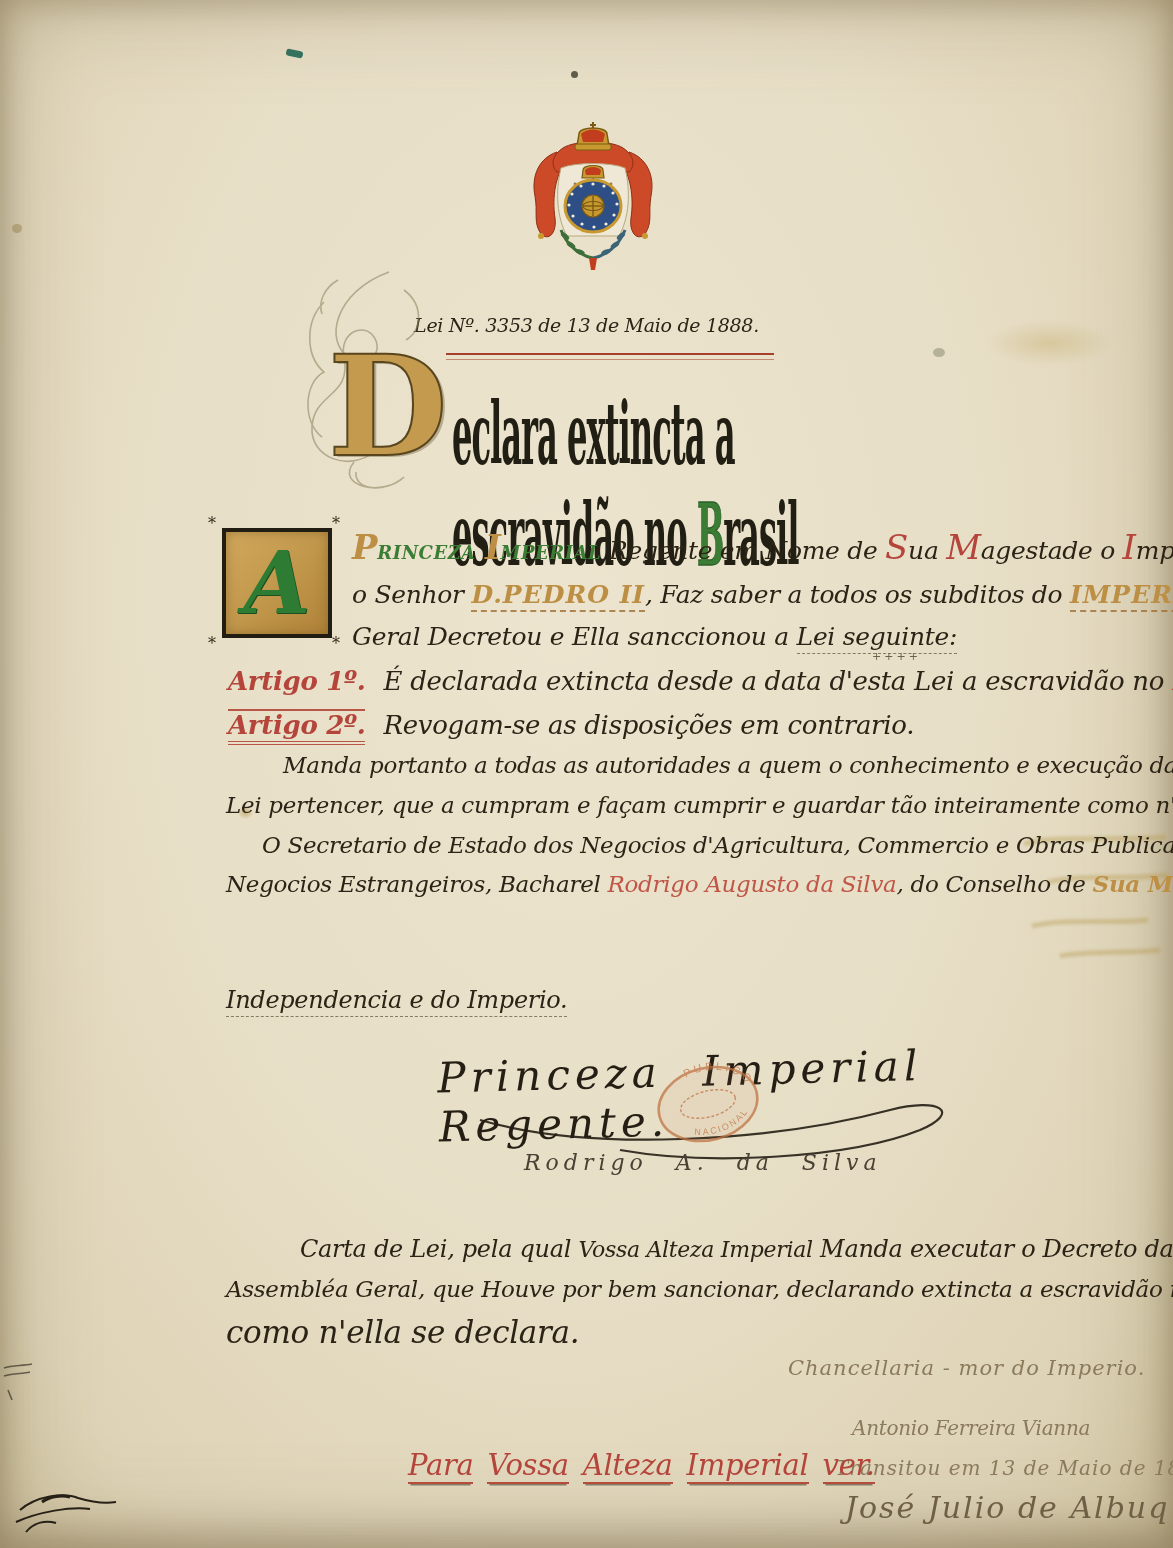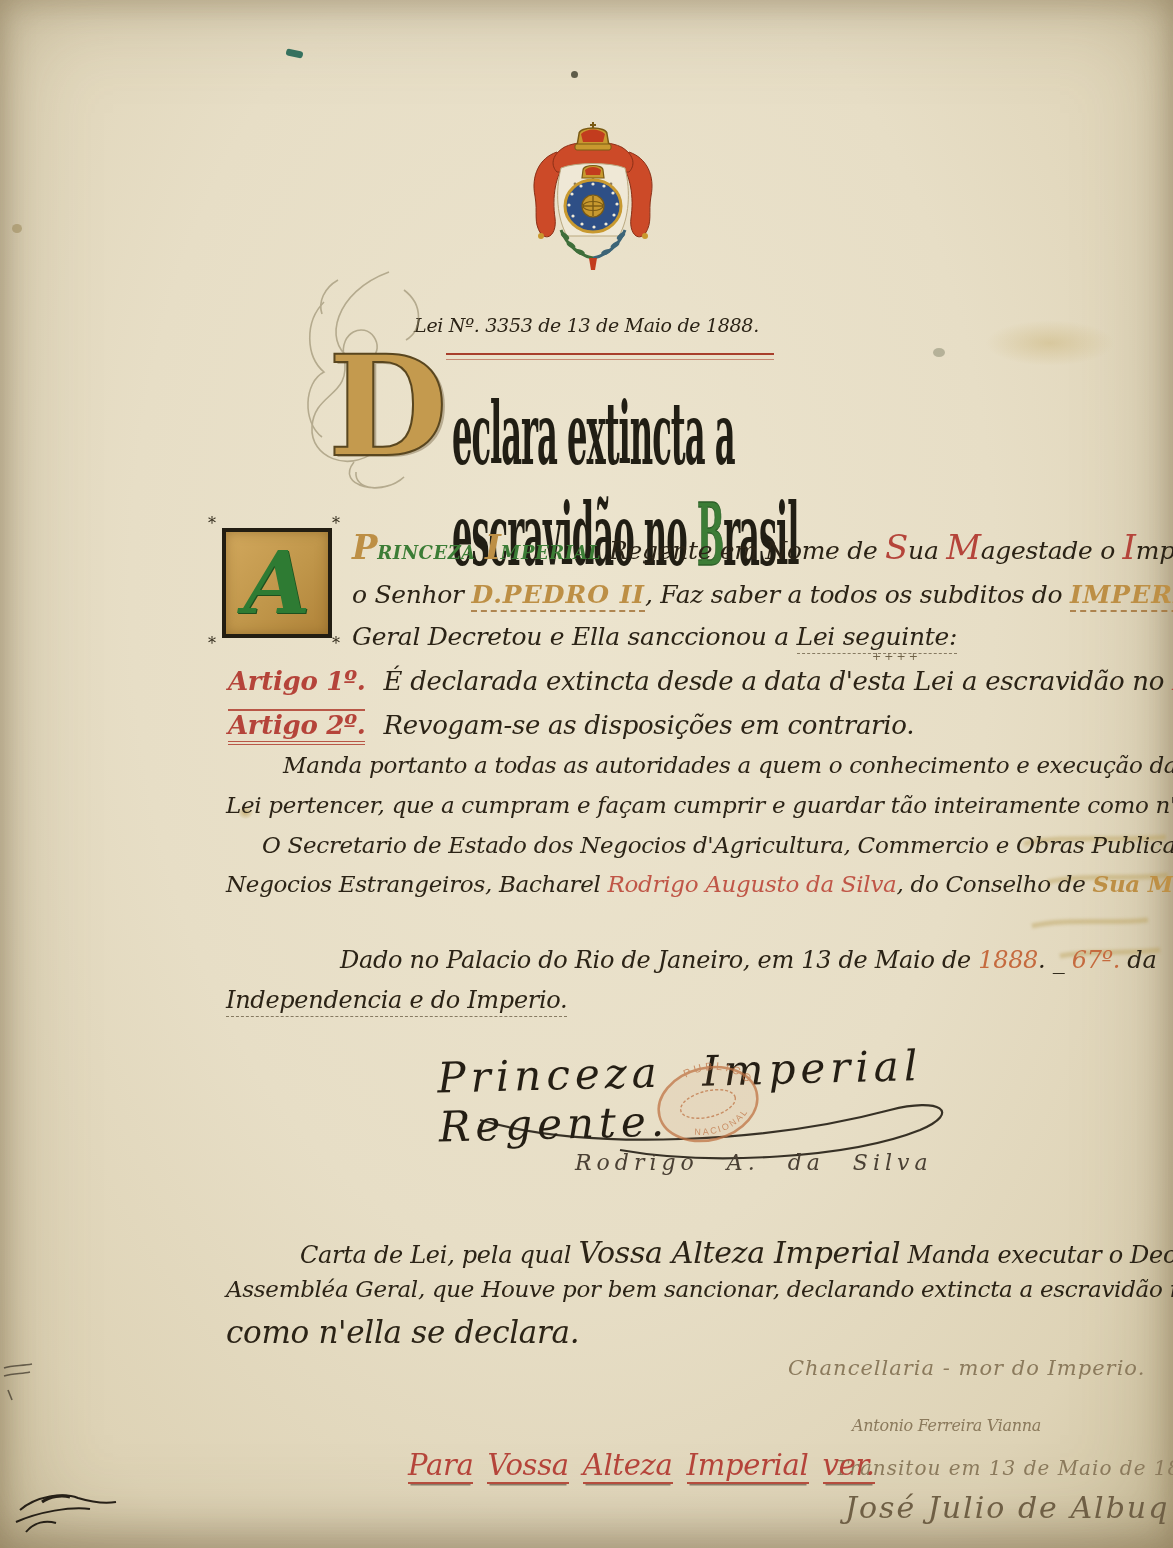--- a/index.html
+++ b/index.html
@@ -28,21 +28,21 @@
   .title-rest{position:absolute;left:452px;top:384px;transform:scale(.52,1.38);transform-origin:0 0;
     font-weight:bold;font-size:62px;letter-spacing:-2px;color:#211e14;}
   .title-rest .green{-webkit-text-stroke:1px #2c5f28;}
   .illum{position:absolute;left:222px;top:528px;width:102px;height:102px;border:4px solid #221d12;
     background:linear-gradient(135deg,#d2a85d,#c0964a 55%,#b08339);
     display:flex;align-items:center;justify-content:center;box-shadow:inset 0 0 12px rgba(120,85,30,.5);}
   .illum-letter{font-size:86px;font-weight:bold;font-style:italic;color:#2e7b33;text-shadow:1px 1px 0 #1d501f;line-height:1;}
   .cmark{position:absolute;font-size:16px;color:#332c1d;font-style:normal;}
   .sig-princess{position:absolute;left:438px;top:1044px;font-size:42px;font-style:italic;color:#241e14;
     letter-spacing:5px;word-spacing:22px;transform:rotate(-1.5deg);}
-  .sig-minister{position:absolute;left:575px;top:1150px;font-size:22px;font-style:italic;color:#4a4034;
+  .sig-minister{position:absolute;left:524px;top:1150px;font-size:22px;font-style:italic;color:#4a4034;
     letter-spacing:5px;word-spacing:16px;}
   .stain{position:absolute;border-radius:50%;pointer-events:none;}
   svg{position:absolute;overflow:visible;}
   .chanc{font-style:italic;color:#8b7a5c;}
 </style>
 </head>
 <body>
 
 <div class="paper">
 
@@ -181,23 +181,20 @@
     <span>Lei pertencer, que a cumpram e façam cumprir e guardar tão inteiramente como n'ella se contem.</span>
   </div>
 
   <div class="l" style="left:262px;top:832px;font-size:23px;">
     <span>O Secretario de Estado dos Negocios d'Agricultura, Commercio e Obras Publicas e Interino dos</span>
   </div>
   <div class="l" style="left:226px;top:870px;font-size:23px;">
     <span>Negocios Estrangeiros, Bacharel </span><span class="red" style="color:#c05647;">Rodrigo Augusto da Silva</span><span>, do Conselho de </span><span class="gold">Sua Magestade</span>
   </div>
 
-  <div class="l" style="left:340px;top:946px;font-size:24px;">
-    <span>Dado no Palacio do Rio de Janeiro, em 13 de Maio de </span><span class="orange">1888</span><span>. _ </span><span class="orange">67º.</span><span> da</span>
-  </div>
   <div class="l" style="left:226px;top:986px;font-size:24px;">
     <span class="dash-u">Independencia e do Imperio.</span>
   </div>
 
   <div class="sig-princess">
     <span>Princeza Imperial Regente.</span>
   </div>
   <svg style="left:470px;top:1090px;" width="530" height="70" viewBox="0 0 530 70">
     <path d="M10,30 C120,62 300,52 420,20 C470,7 492,22 450,40 C380,68 240,76 150,60" fill="none" stroke="#241e14" stroke-width="2.2" opacity=".9"></path>
   </svg>
@@ -214,33 +211,33 @@
         <textPath href="#arcBot" startOffset="26%"><tspan>NACIONAL</tspan></textPath>
       </text>
     </g>
   </svg>
 
   <div class="sig-minister">
     <span>Rodrigo A. da Silva</span>
   </div>
 
   <div class="l" style="left:300px;top:1235px;font-size:24px;">
-    <span>Carta de Lei, pela qual </span><span style="font-size:30px;">Vossa Alteza Imperial</span><span> Manda executar o Decreto da</span>
+    <span>Carta de Lei, pela qual </span><span style="font-size:22px;">Vossa Alteza Imperial</span><span> Manda executar o Decreto da</span>
   </div>
   <div class="l" style="left:226px;top:1276px;font-size:23px;">
     <span>Assembléa Geral, que Houve por bem sancionar, declarando extincta a escravidão no Brasil,</span>
   </div>
   <div class="l" style="left:226px;top:1314px;font-size:31px;">
     <span>como n'ella se declara.</span>
   </div>
 
   <div class="l chanc" style="left:788px;top:1356px;font-size:21px;letter-spacing:1px;">
     <span>Chancellaria - mor do Imperio.</span>
   </div>
-  <div class="l chanc" style="left:852px;top:1416px;font-size:16px;">
+  <div class="l chanc" style="left:852px;top:1416px;font-size:20px;">
     <span>Antonio Ferreira Vianna</span>
   </div>
   <div class="l chanc" style="left:835px;top:1456px;font-size:20px;letter-spacing:1px;">
     <span>Transitou em 13 de Maio de 1888</span>
   </div>
   <div class="l" style="left:845px;top:1490px;font-size:30px;color:#6f5f45;letter-spacing:2px;">
     <span>José Julio de Albuq Barros</span>
   </div>
 
   <div class="l" style="left:408px;top:1448px;font-size:29px;color:#b5443a;">

